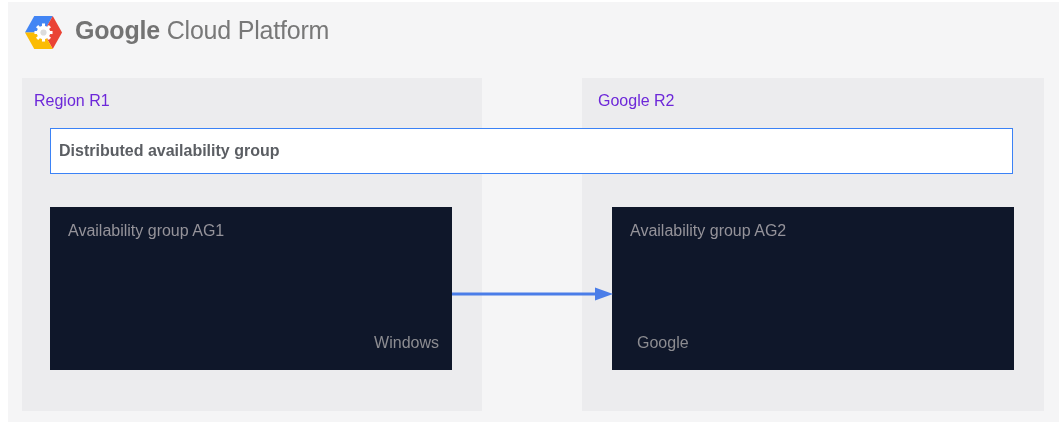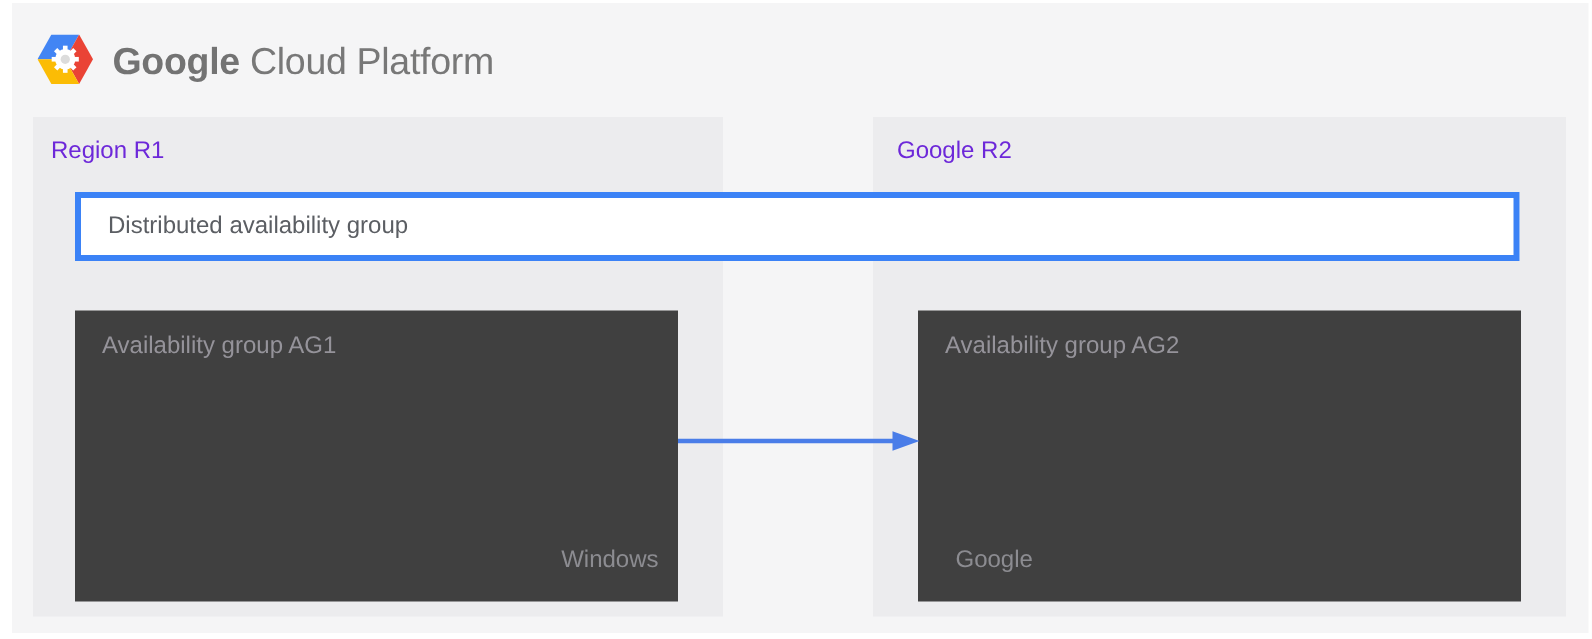--- a/index.html
+++ b/index.html
@@ -6,47 +6,47 @@
   html, body { background: #ffffff; }
   body {
     font-family: "Liberation Sans", "DejaVu Sans", sans-serif;
     width: 1061px; height: 426px; position: relative; overflow: hidden;
   }
   .canvas {
     position: absolute; left: 8px; top: 2px; width: 1051px; height: 420px;
     background: #f5f5f6;
   }
   
-  .header { position: absolute; left: 17px; top: 14px; height: 40px; display: flex; align-items: flex-end; }
+  .header { position: absolute; left: 17px; top: 14px; height: 40px; display: flex; align-items: flex-start; }
   .logo { width: 37px; height: 33px; display: block; }
   .brand { margin-left: 13px; font-size: 25px; letter-spacing: -0.2px; white-space: nowrap; }
   .brand .g { color: #737373; font-weight: 700; }
   .brand .rest { color: #787878; font-weight: 400; }
   
   .region {
     position: absolute; top: 76px; height: 333px; background: #ececee;
   }
   .region.r1 { left: 14px; width: 460px; }
   .region.r2 { left: 574px; width: 462px; }
   .region-label {
     position: absolute; left: 12px; top: 14px;
     font-size: 16px; color: #6d28d9;
   }
   .region.r2 .region-label { left: 16px; }
   
   .dag-box {
     position: absolute; left: 42px; top: 126px; width: 963px; height: 46px;
-    background: #ffffff; border: 4px solid #3b82f6;
-    display: flex; align-items: center; padding-left: 18px;
+    background: #ffffff; border: 1px solid #3b82f6;
+    display: flex; align-items: center; padding-left: 8px; font-weight: bold;
   }
   .dag-label { font-size: 16px; color: #5b5e63; }
   
   .ag-box {
-    position: absolute; top: 205px; width: 402px; height: 194px;
-    background: #404040;
+    position: absolute; top: 205px; width: 402px; height: 163px;
+    background: #0f172a;
   }
   .ag-box.ag1 { left: 42px; }
   .ag-box.ag2 { left: 604px; padding-left: 15px; }
   .ag-label {
     position: absolute; left: 18px; top: 15px;
     font-size: 16px; color: #95939a;
   }
   .os-label { position: absolute; bottom: 18px; font-size: 16px; color: #8c8c91; }
   .ag-box.ag1 .os-label { right: 13px; margin-top: 48px; }
   .ag-box.ag2 .os-label { left: 25px; }

